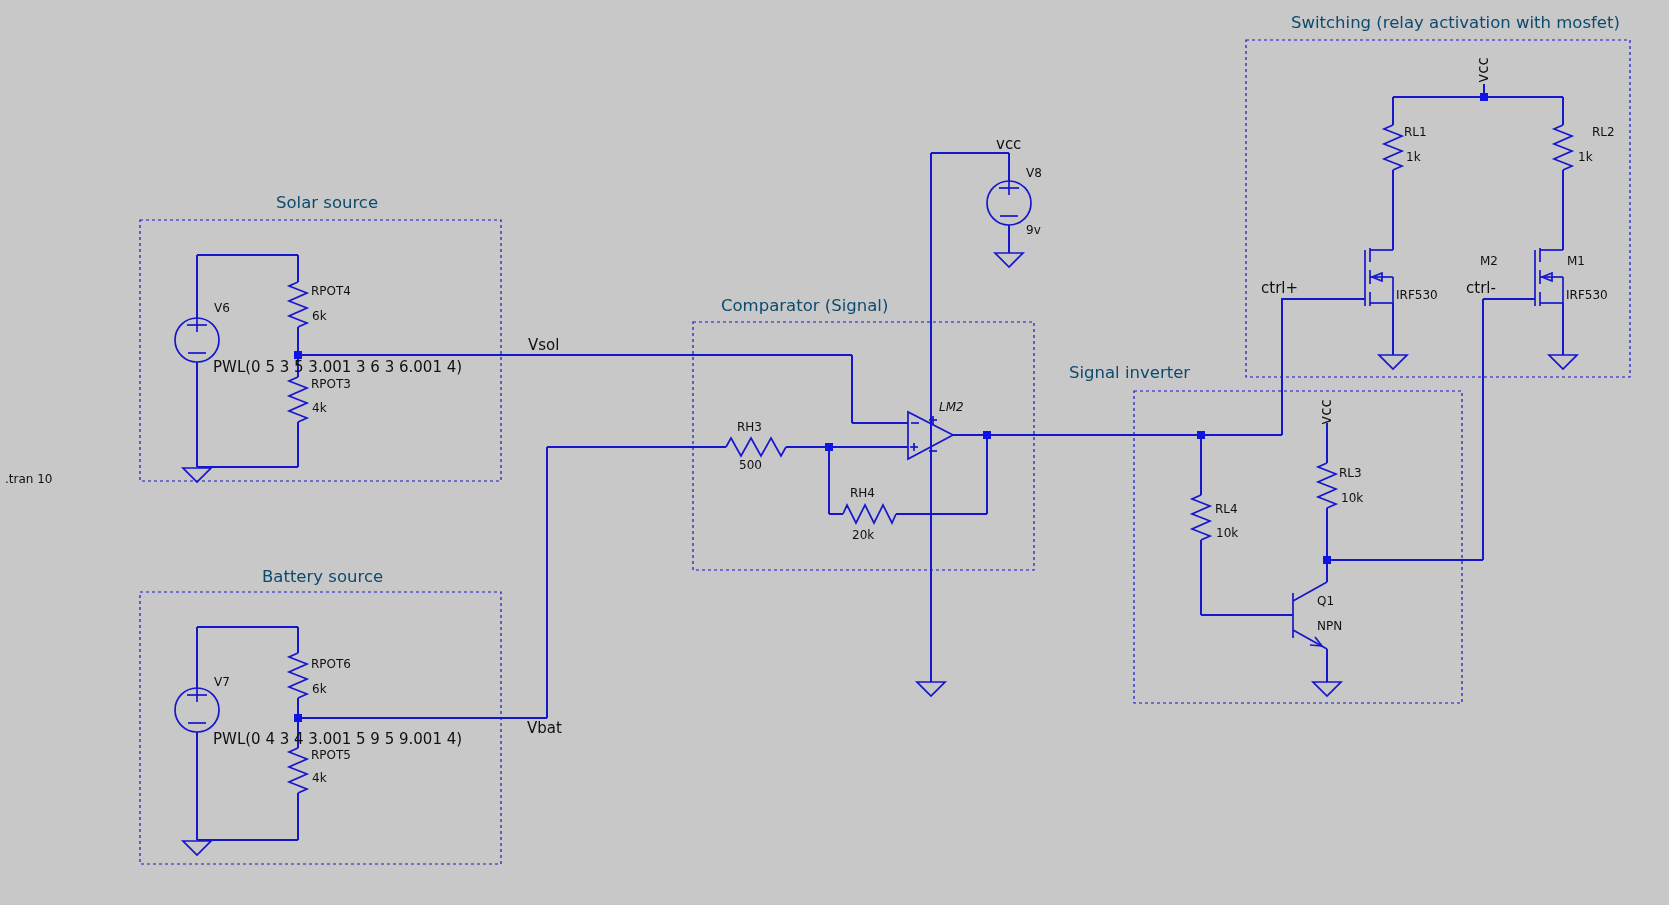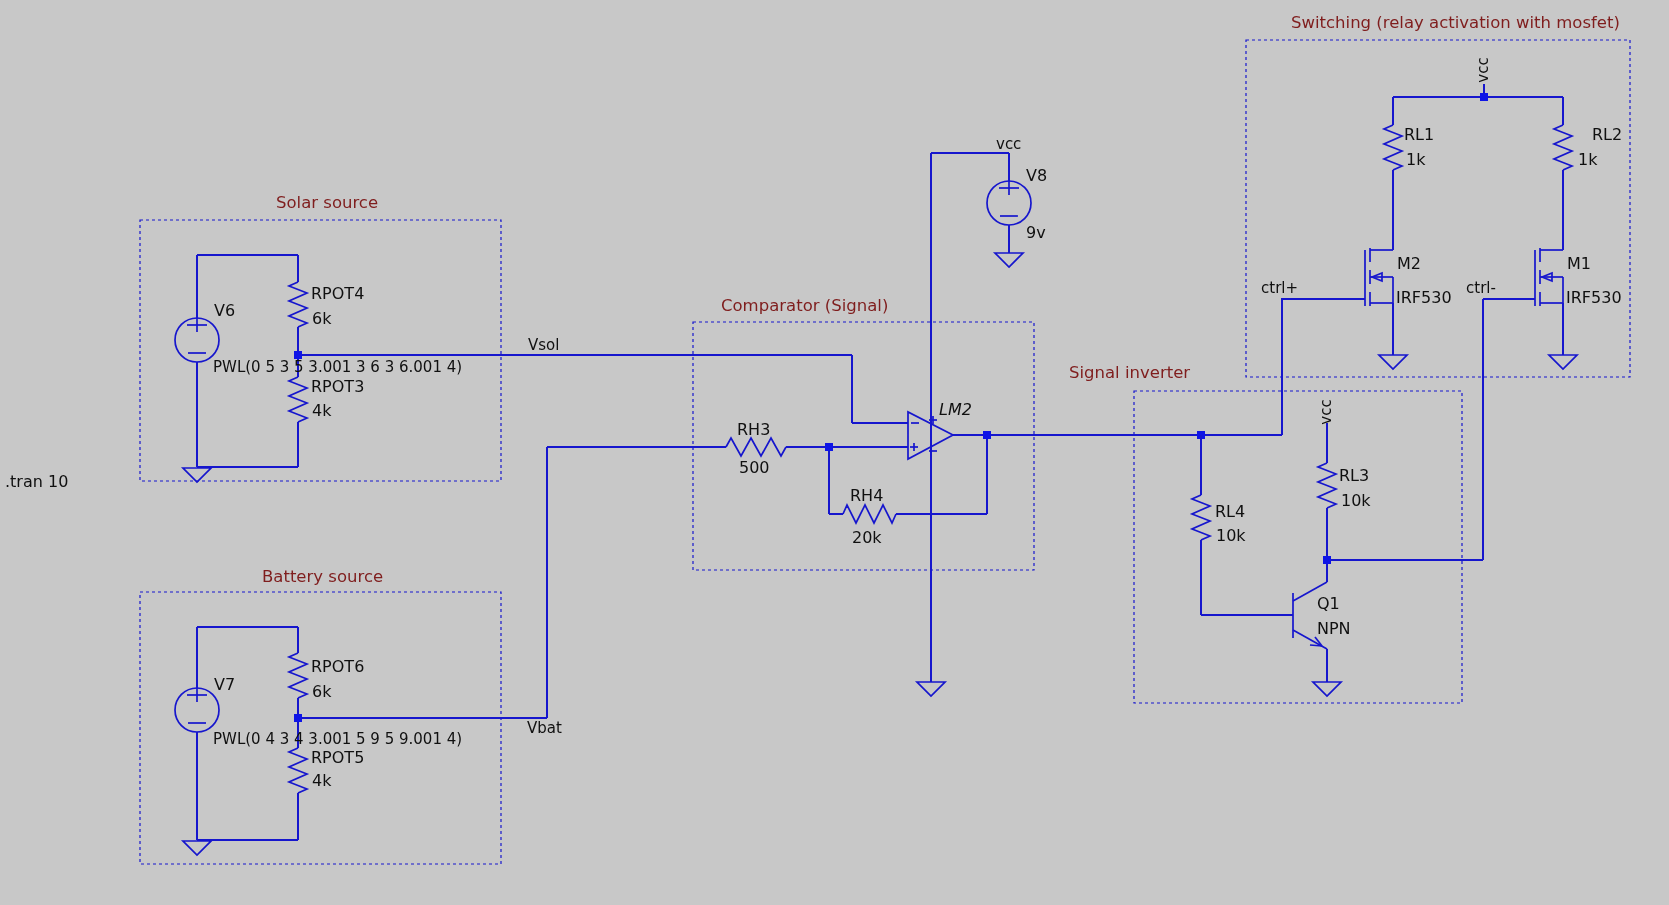--- a/index.html
+++ b/index.html
@@ -7,27 +7,27 @@
     position:relative;
     width:1669px;height:905px;
     background:#c8c8c8;
     overflow:hidden;
     font-family:"DejaVu Sans",sans-serif;
   }
   #schematic-svg{position:absolute;left:0;top:0;}
   .lbl{
     position:absolute;
     white-space:nowrap;
-    font-size:16px;
+    font-size:12px;
     color:#101010;
     line-height:1.1;
   }
   .pwl{font-size:15px;}
   .net{font-size:15px;color:#101010;}
-  .title{font-size:16.5px;color:#7f1d1d;}
+  .title{font-size:16.5px;color:#0c4a6e;}
   .vrot{
     width:44px;height:18px;
     text-align:center;
     transform:rotate(-90deg);
   }
   svg line, svg polyline, svg polygon, svg circle, svg rect.box{
     stroke:#1616cd;fill:none;
   }
   .wire{stroke-width:2;}
   .sym{stroke-width:1.7;}
@@ -296,20 +296,20 @@
   <div class="lbl" style="left:1341px;top:492px;">10k</div>
   <div class="lbl" style="left:1317px;top:595px;">Q1</div>
   <div class="lbl" style="left:1317px;top:620px;">NPN</div>
   <div class="lbl net vrot" style="left:1305px;top:403px;">vcc</div>
 
   <div class="lbl net vrot" style="left:1462px;top:61px;">vcc</div>
   <div class="lbl" style="left:1404px;top:126px;">RL1</div>
   <div class="lbl" style="left:1406px;top:151px;">1k</div>
   <div class="lbl" style="left:1576px;top:126px;margin-left:16px;">RL2</div>
   <div class="lbl" style="left:1578px;top:151px;">1k</div>
-  <div class="lbl" style="left:1397px;top:255px;">M2</div>
+  <div class="lbl" style="left:1480px;top:255px;">M2</div>
   <div class="lbl" style="left:1396px;top:289px;">IRF530</div>
   <div class="lbl" style="left:1567px;top:255px;">M1</div>
   <div class="lbl" style="left:1566px;top:289px;">IRF530</div>
   <div class="lbl net" style="left:1261px;top:280px;">ctrl+</div>
   <div class="lbl net" style="left:1466px;top:280px;">ctrl-</div>
 
 </div>
 
 </body></html>

